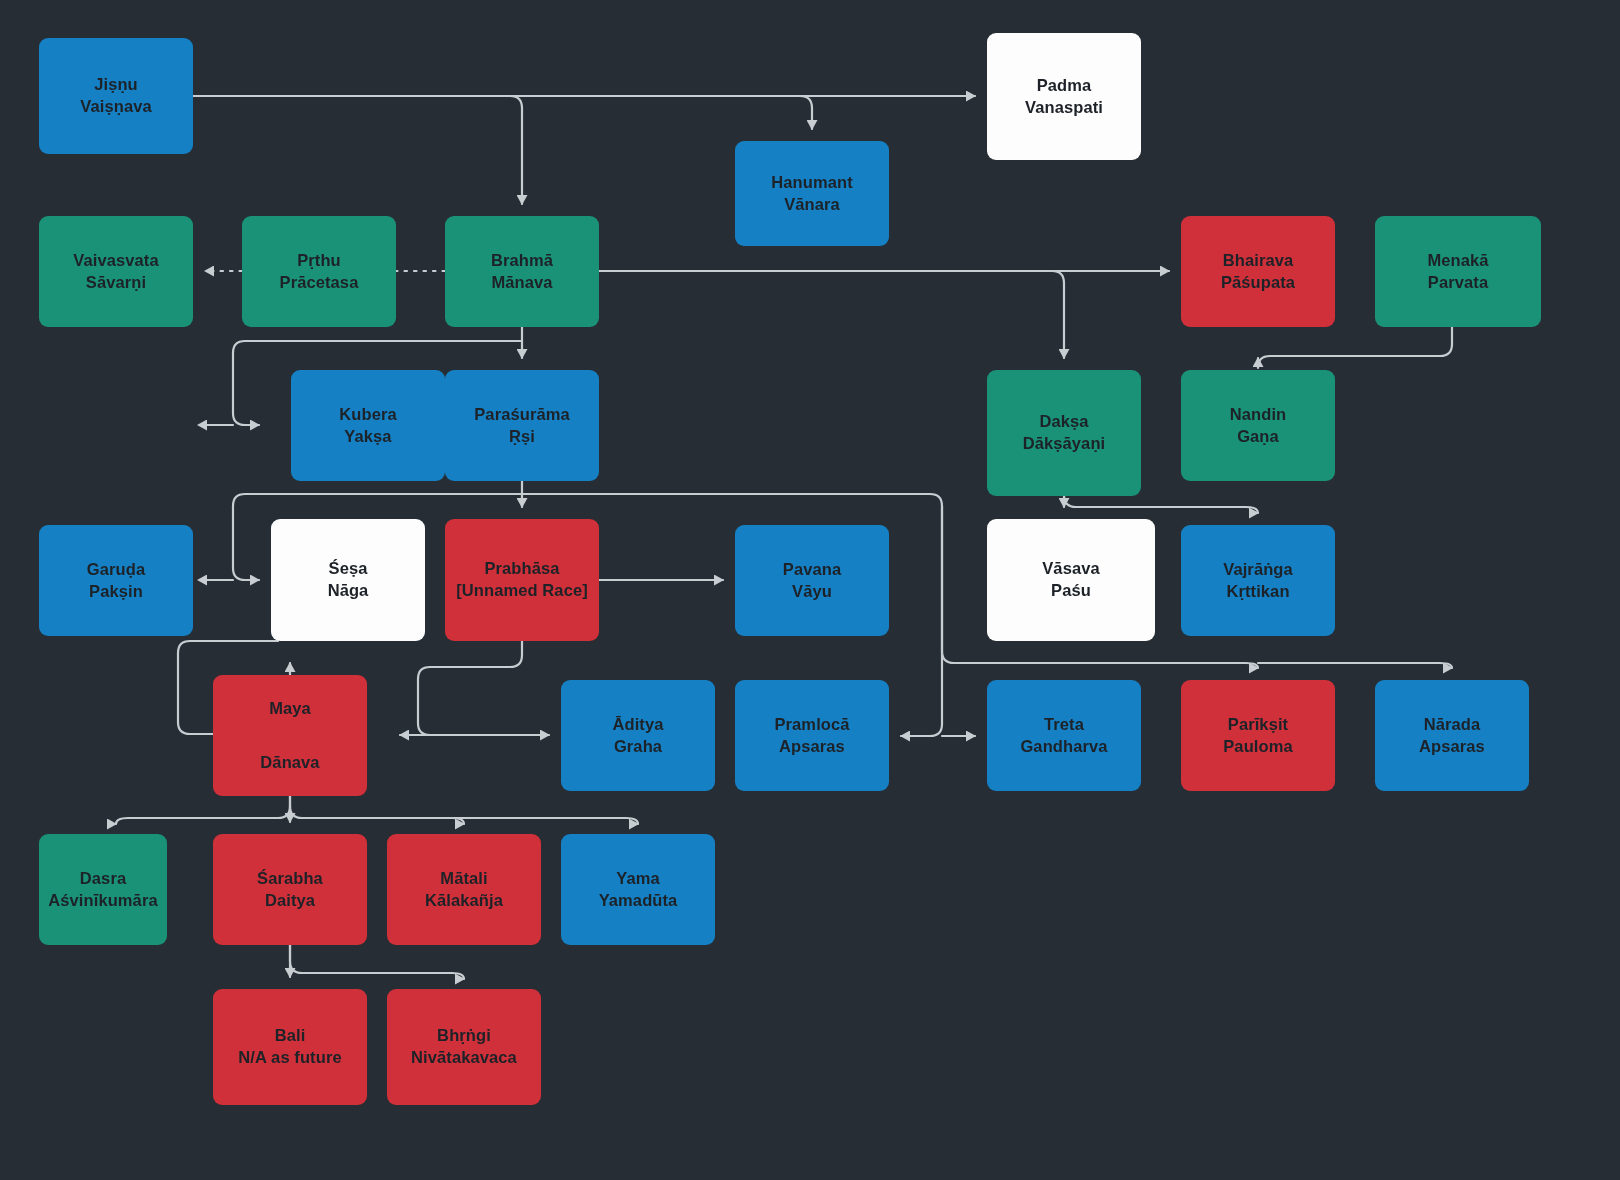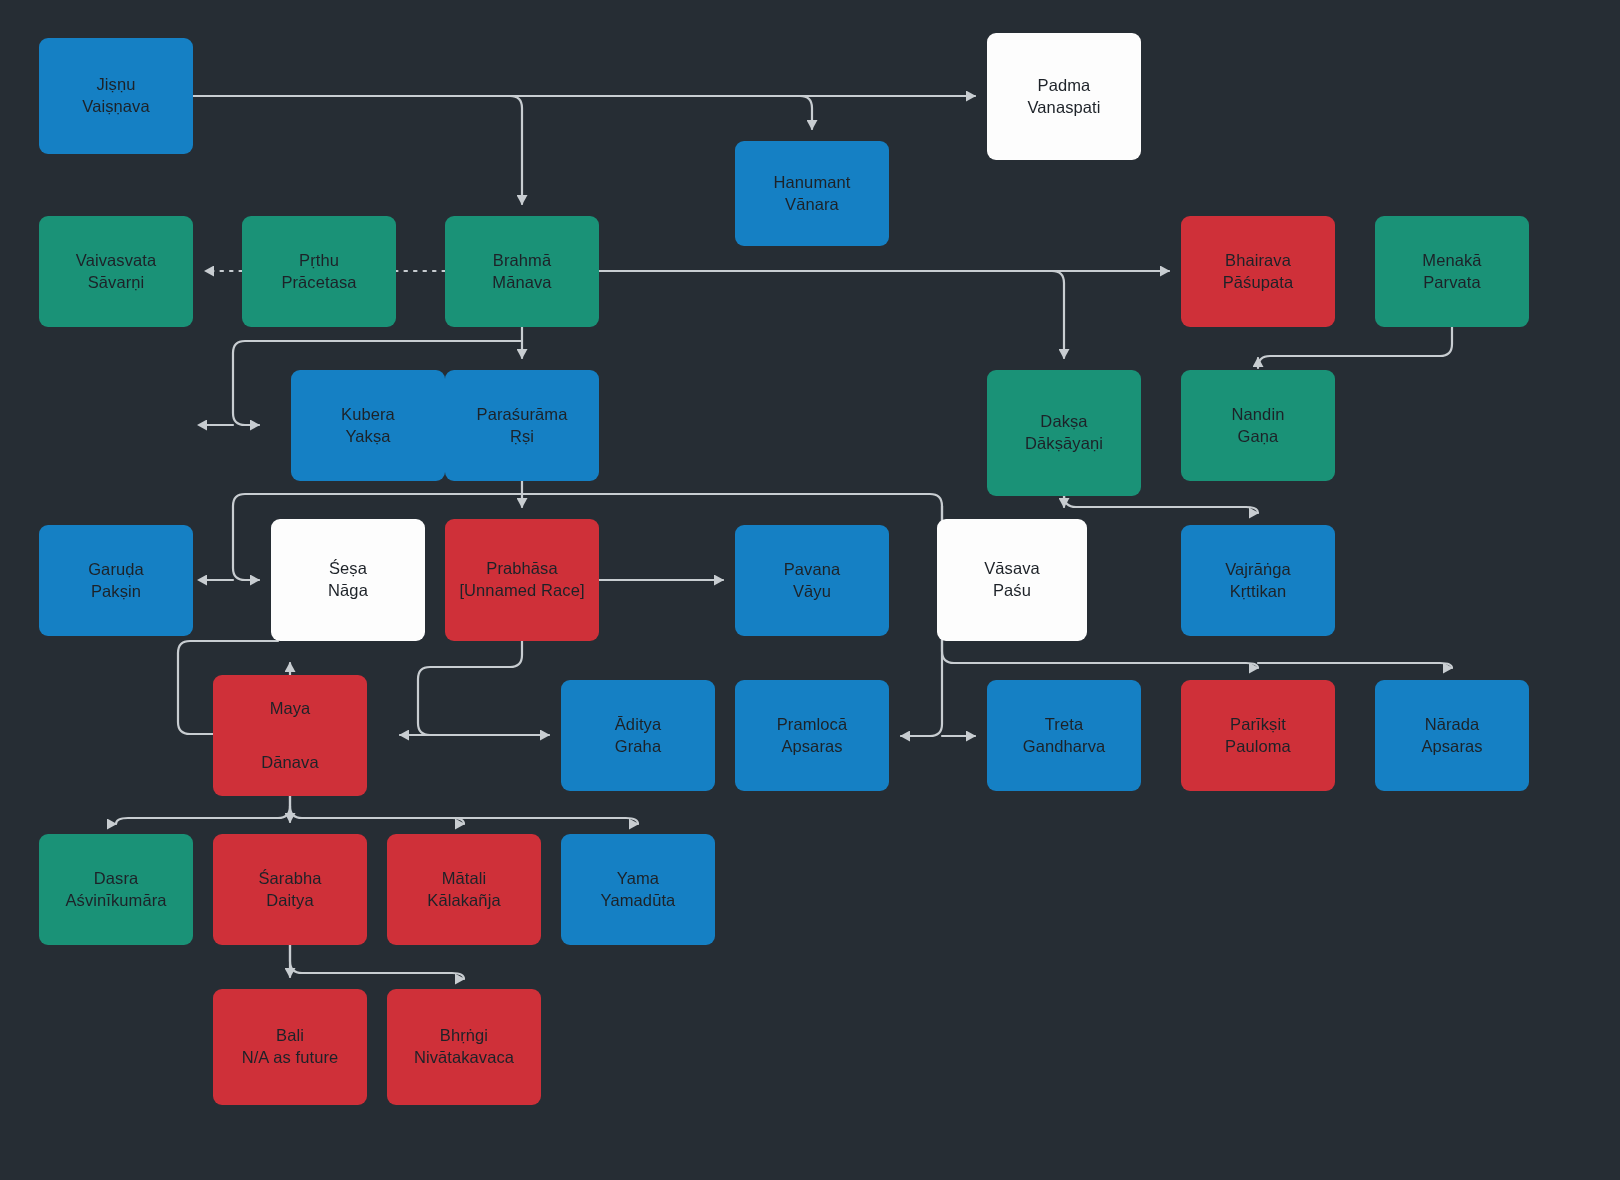--- a/index.html
+++ b/index.html
@@ -2,21 +2,21 @@
 <html><head>
 <meta charset="utf-8">
 <style>
   html,body{margin:0;padding:0;}
   body{
     width:1620px;height:1180px;
     background:#262d34;
     font-family:"Liberation Sans","DejaVu Sans",sans-serif;
     overflow:hidden;
   }
-  #stage{position:relative;width:1620px;height:1180px;}
+  #stage{position:relative;width:1620px;height:1180px;font-weight:bold;}
   svg#edges{position:absolute;left:0;top:0;width:1620px;height:1180px;}
   .node{
     position:absolute;
     box-sizing:border-box;
     border-radius:9px;
     display:flex;
     flex-direction:column;
     align-items:center;
     justify-content:center;
     text-align:center;
@@ -124,21 +124,21 @@
       <span class="l2">Prācetasa</span>
     </div>
     <div class="node c-green" style="left: 445px; top: 216px; width: 154px; height: 111px;">
       <span class="l1">Brahmā</span>
       <span class="l2">Mānava</span>
     </div>
     <div class="node c-red" style="left: 1181px; top: 216px; width: 154px; height: 111px;">
       <span class="l1">Bhairava</span>
       <span class="l2">Pāśupata</span>
     </div>
-    <div class="node c-green" style="left: 1375px; top: 216px; width: 154px; height: 111px;">
+    <div class="node c-green" style="left: 1375px; top: 216px; width: 166px; height: 111px;">
       <span class="l1">Menakā</span>
       <span class="l2">Parvata</span>
     </div>
     <div class="node c-blue" style="left: 271px; top: 370px; width: 154px; height: 111px; margin-left: 20px;">
       <span class="l1">Kubera</span>
       <span class="l2">Yakṣa</span>
     </div>
     <div class="node c-blue" style="left: 445px; top: 370px; width: 154px; height: 111px;">
       <span class="l1">Paraśurāma</span>
       <span class="l2">Ṛṣi</span>
@@ -160,21 +160,21 @@
       <span class="l2">Nāga</span>
     </div>
     <div class="node c-red" style="left: 445px; top: 519px; width: 154px; height: 122px;">
       <span class="l1">Prabhāsa</span>
       <span class="l2">[Unnamed Race]</span>
     </div>
     <div class="node c-blue" style="left: 735px; top: 525px; width: 154px; height: 111px;">
       <span class="l1">Pavana</span>
       <span class="l2">Vāyu</span>
     </div>
-    <div class="node c-white" style="left: 937px; top: 519px; width: 150px; height: 122px;">
+    <div class="node c-white" style="left: 987px; top: 519px; width: 168px; height: 122px;">
       <span class="l1">Vāsava</span>
       <span class="l2">Paśu</span>
     </div>
     <div class="node c-blue" style="left: 1181px; top: 525px; width: 154px; height: 111px;">
       <span class="l1">Vajrāṅga</span>
       <span class="l2">Kṛttikan</span>
     </div>
     <div class="node c-red" style="left: 213px; top: 675px; width: 154px; height: 121px; gap: 32px;">
       <span class="l1">Maya</span>
       <span class="l2">Dānava</span>
@@ -192,21 +192,21 @@
       <span class="l2">Gandharva</span>
     </div>
     <div class="node c-red" style="left: 1181px; top: 680px; width: 154px; height: 111px;">
       <span class="l1">Parīkṣit</span>
       <span class="l2">Pauloma</span>
     </div>
     <div class="node c-blue" style="left: 1375px; top: 680px; width: 154px; height: 111px;">
       <span class="l1">Nārada</span>
       <span class="l2">Apsaras</span>
     </div>
-    <div class="node c-green" style="left: 39px; top: 834px; width: 154px; height: 111px;">
+    <div class="node c-green" style="left: 39px; top: 834px; width: 128px; height: 111px;">
       <span class="l1">Dasra</span>
       <span class="l2">Aśvinīkumāra</span>
     </div>
     <div class="node c-red" style="left: 213px; top: 834px; width: 154px; height: 111px;">
       <span class="l1">Śarabha</span>
       <span class="l2">Daitya</span>
     </div>
     <div class="node c-red" style="left: 387px; top: 834px; width: 154px; height: 111px;">
       <span class="l1">Mātali</span>
       <span class="l2">Kālakañja</span>

